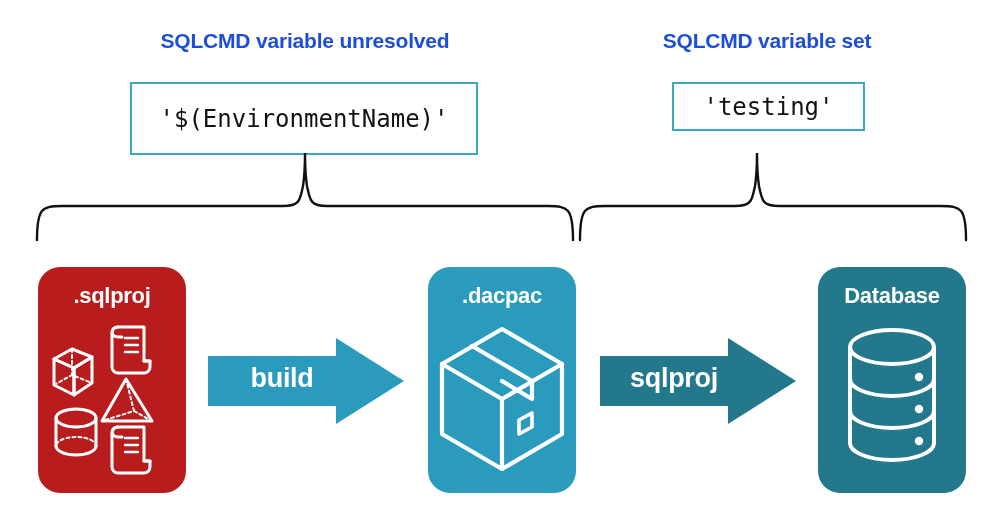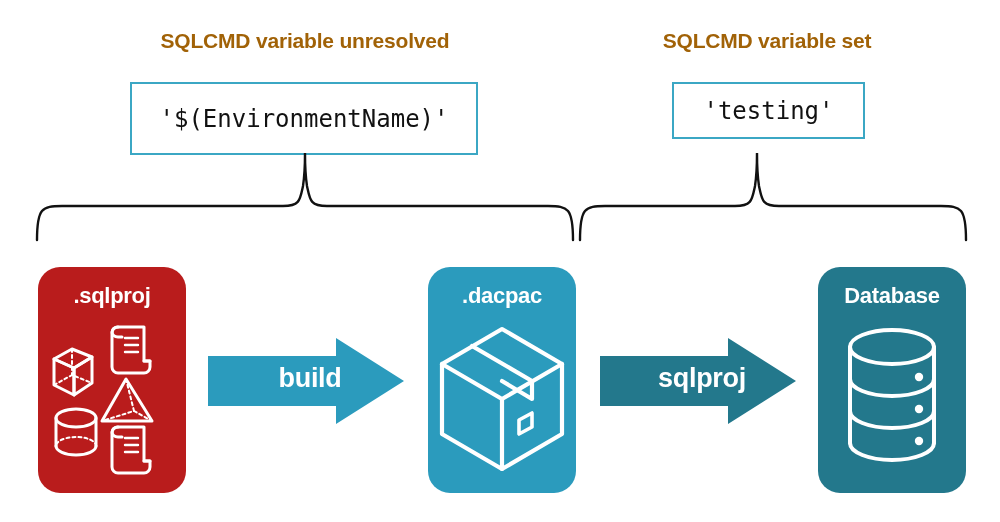--- a/index.html
+++ b/index.html
@@ -15,21 +15,21 @@
     overflow: hidden;
     font-family: "Liberation Sans", sans-serif;
   }
 
   
   .section-title {
     position: absolute;
     font-family: "Liberation Sans", sans-serif;
     font-weight: bold;
     font-size: 21px;
-    color: #a16207;
+    color: #1d4ed8;
     text-align: center;
     white-space: nowrap;
     letter-spacing: -0.2px;
   }
   #title-left  { left: 116px; top: 29px; width: 378px; }
   #title-right { left: 600px; top: 29px; width: 334px; }
 
   
   .code-box {
     position: absolute;
@@ -38,21 +38,21 @@
     background: #ffffff;
     display: flex;
     align-items: center;
     justify-content: center;
     font-family: "DejaVu Sans Mono", monospace;
     font-size: 24px;
     color: #111111;
     letter-spacing: 0px;
   }
   #code-left  { left: 130px; top: 82px; width: 348px; height: 73px; }
-  #code-right { left: 672px; top: 82px; width: 193px; height: 57px; }
+  #code-right { left: 672px; top: 82px; width: 193px; height: 49px; }
 
   
   #brace-layer {
     position: absolute;
     left: 0; top: 0;
     width: 1000px; height: 522px;
     pointer-events: none;
   }
 
   
@@ -103,21 +103,20 @@
     left: 0;
     top: 27px;
     width: 148px;
     text-align: center;
     font-family: "Liberation Sans", sans-serif;
     font-weight: bold;
     font-size: 27px;
     color: #ffffff;
     letter-spacing: -0.3px;
     pointer-events: none;
-    padding-left: 28px;
   }
 </style>
 </head>
 <body>
 
 <div id="canvas">
 
   <div id="title-left" class="section-title">SQLCMD variable unresolved</div>
 
   <div id="title-right" class="section-title">SQLCMD variable set</div>

